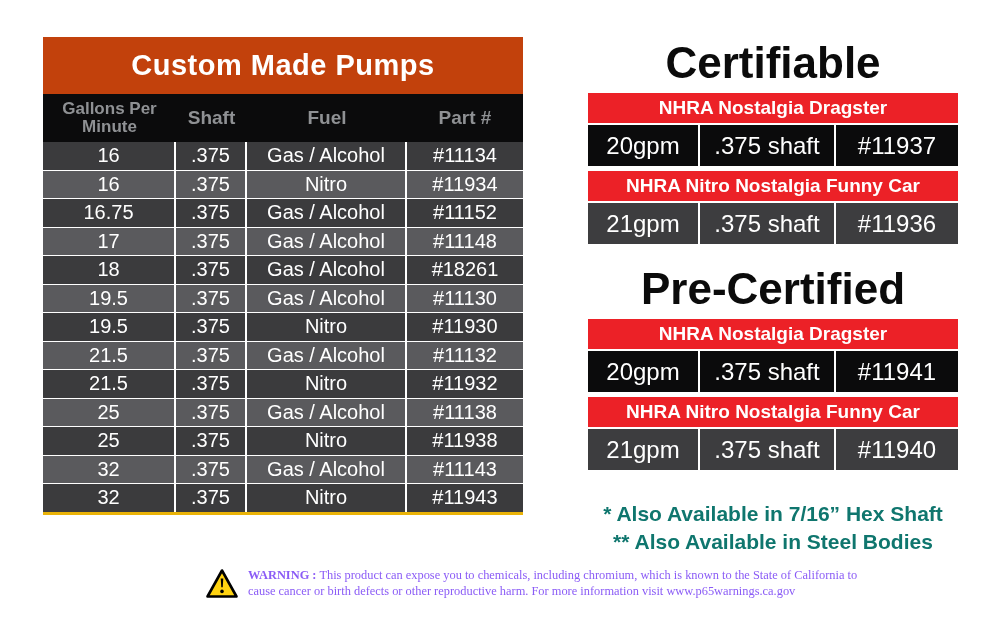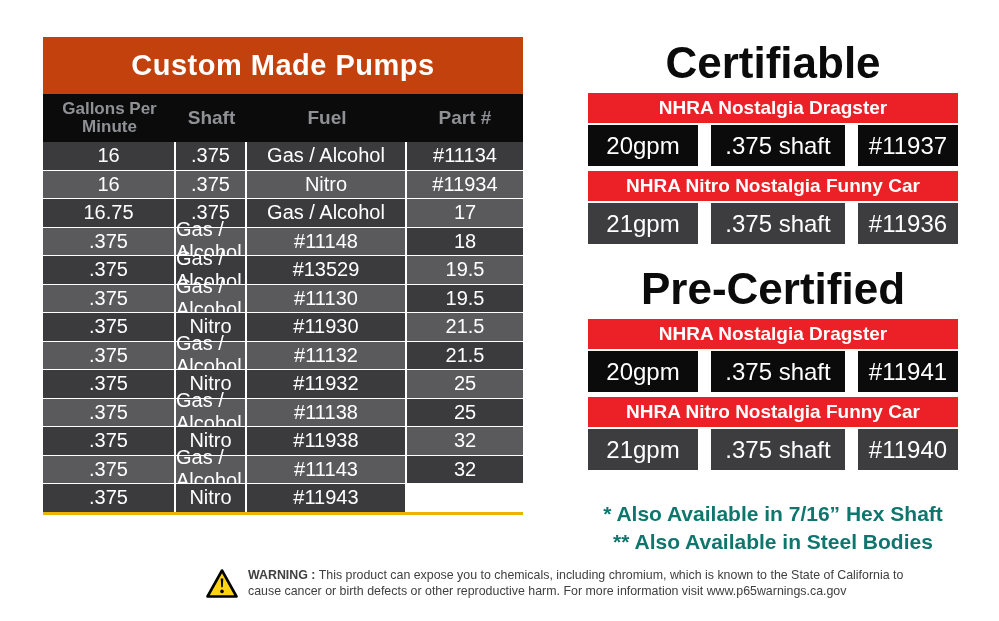--- a/index.html
+++ b/index.html
@@ -41,41 +41,41 @@
     text-align: center; font-weight: bold; font-size: 44px; color: #0b0b0b;
     height: 48px; line-height: 46px; margin-bottom: 5px;
   }
   .section-heading.second { margin-top: 22px; }
   .spec-block { margin-bottom: 5px; }
   .spec-label {
     background: #EC2127; color: #ffffff; height: 30px; line-height: 30px;
     text-align: center; font-weight: bold; font-size: 19px; margin-bottom: 2px;
   }
   .spec-row {
-    display: grid; grid-template-columns: 110px 134px 1fr; column-gap: 13px;
+    display: grid; grid-template-columns: 110px 134px 1fr; column-gap: 2px;
   }
   .spec-cell {
     height: 41px; display: flex; align-items: center; justify-content: center;
     color: #ffffff; font-size: 24px;
   }
   .spec-black .spec-cell { background: #0B0B0C; }
   .spec-gray  .spec-cell { background: #3D3D3F; }
 
   .footnotes {
     margin-top: 30px; text-align: center;
     color: #0f766e; font-weight: bold; font-size: 21px; line-height: 28px;
   }
 
   
   .warning {
     position: absolute; left: 205px; top: 567px;
     display: flex; align-items: center; gap: 9px;
   }
   .warning-icon { flex: 0 0 auto; }
-  .warning-text { font-size: 12.4px; color: #404040; line-height: 1.3; white-space: nowrap; }
+  .warning-text { font-size: 12.4px; color: #8b5cf6; line-height: 1.3; white-space: nowrap; font-family: Liberation Serif, serif; }
   .warn-label { font-weight: bold; }
 </style>
 </head>
 <body>
 
 <div class="pump-table">
   <div class="pt-title">Custom Made Pumps</div>
   <div class="pt-header">
       <div class="hcol-0">Gallons Per Minute</div>
       <div class="hcol-1">Shaft</div>
@@ -87,28 +87,29 @@
       <div class="pt-cell row-dark">.375</div>
       <div class="pt-cell row-dark">Gas / Alcohol</div>
       <div class="pt-cell row-dark">#11134</div>
       <div class="pt-cell row-light">16</div>
       <div class="pt-cell row-light">.375</div>
       <div class="pt-cell row-light">Nitro</div>
       <div class="pt-cell row-light">#11934</div>
       <div class="pt-cell row-dark">16.75</div>
       <div class="pt-cell row-dark">.375</div>
       <div class="pt-cell row-dark">Gas / Alcohol</div>
+      <div class="pt-cell row-dark">#11152</div>
       <div class="pt-cell row-light">17</div>
       <div class="pt-cell row-light">.375</div>
       <div class="pt-cell row-light">Gas / Alcohol</div>
       <div class="pt-cell row-light">#11148</div>
       <div class="pt-cell row-dark">18</div>
       <div class="pt-cell row-dark">.375</div>
       <div class="pt-cell row-dark">Gas / Alcohol</div>
-      <div class="pt-cell row-dark">#13529</div>
+      <div class="pt-cell row-dark">#18261</div>
       <div class="pt-cell row-light">19.5</div>
       <div class="pt-cell row-light">.375</div>
       <div class="pt-cell row-light">Gas / Alcohol</div>
       <div class="pt-cell row-light">#11130</div>
       <div class="pt-cell row-dark">19.5</div>
       <div class="pt-cell row-dark">.375</div>
       <div class="pt-cell row-dark">Nitro</div>
       <div class="pt-cell row-dark">#11930</div>
       <div class="pt-cell row-light">21.5</div>
       <div class="pt-cell row-light">.375</div>

